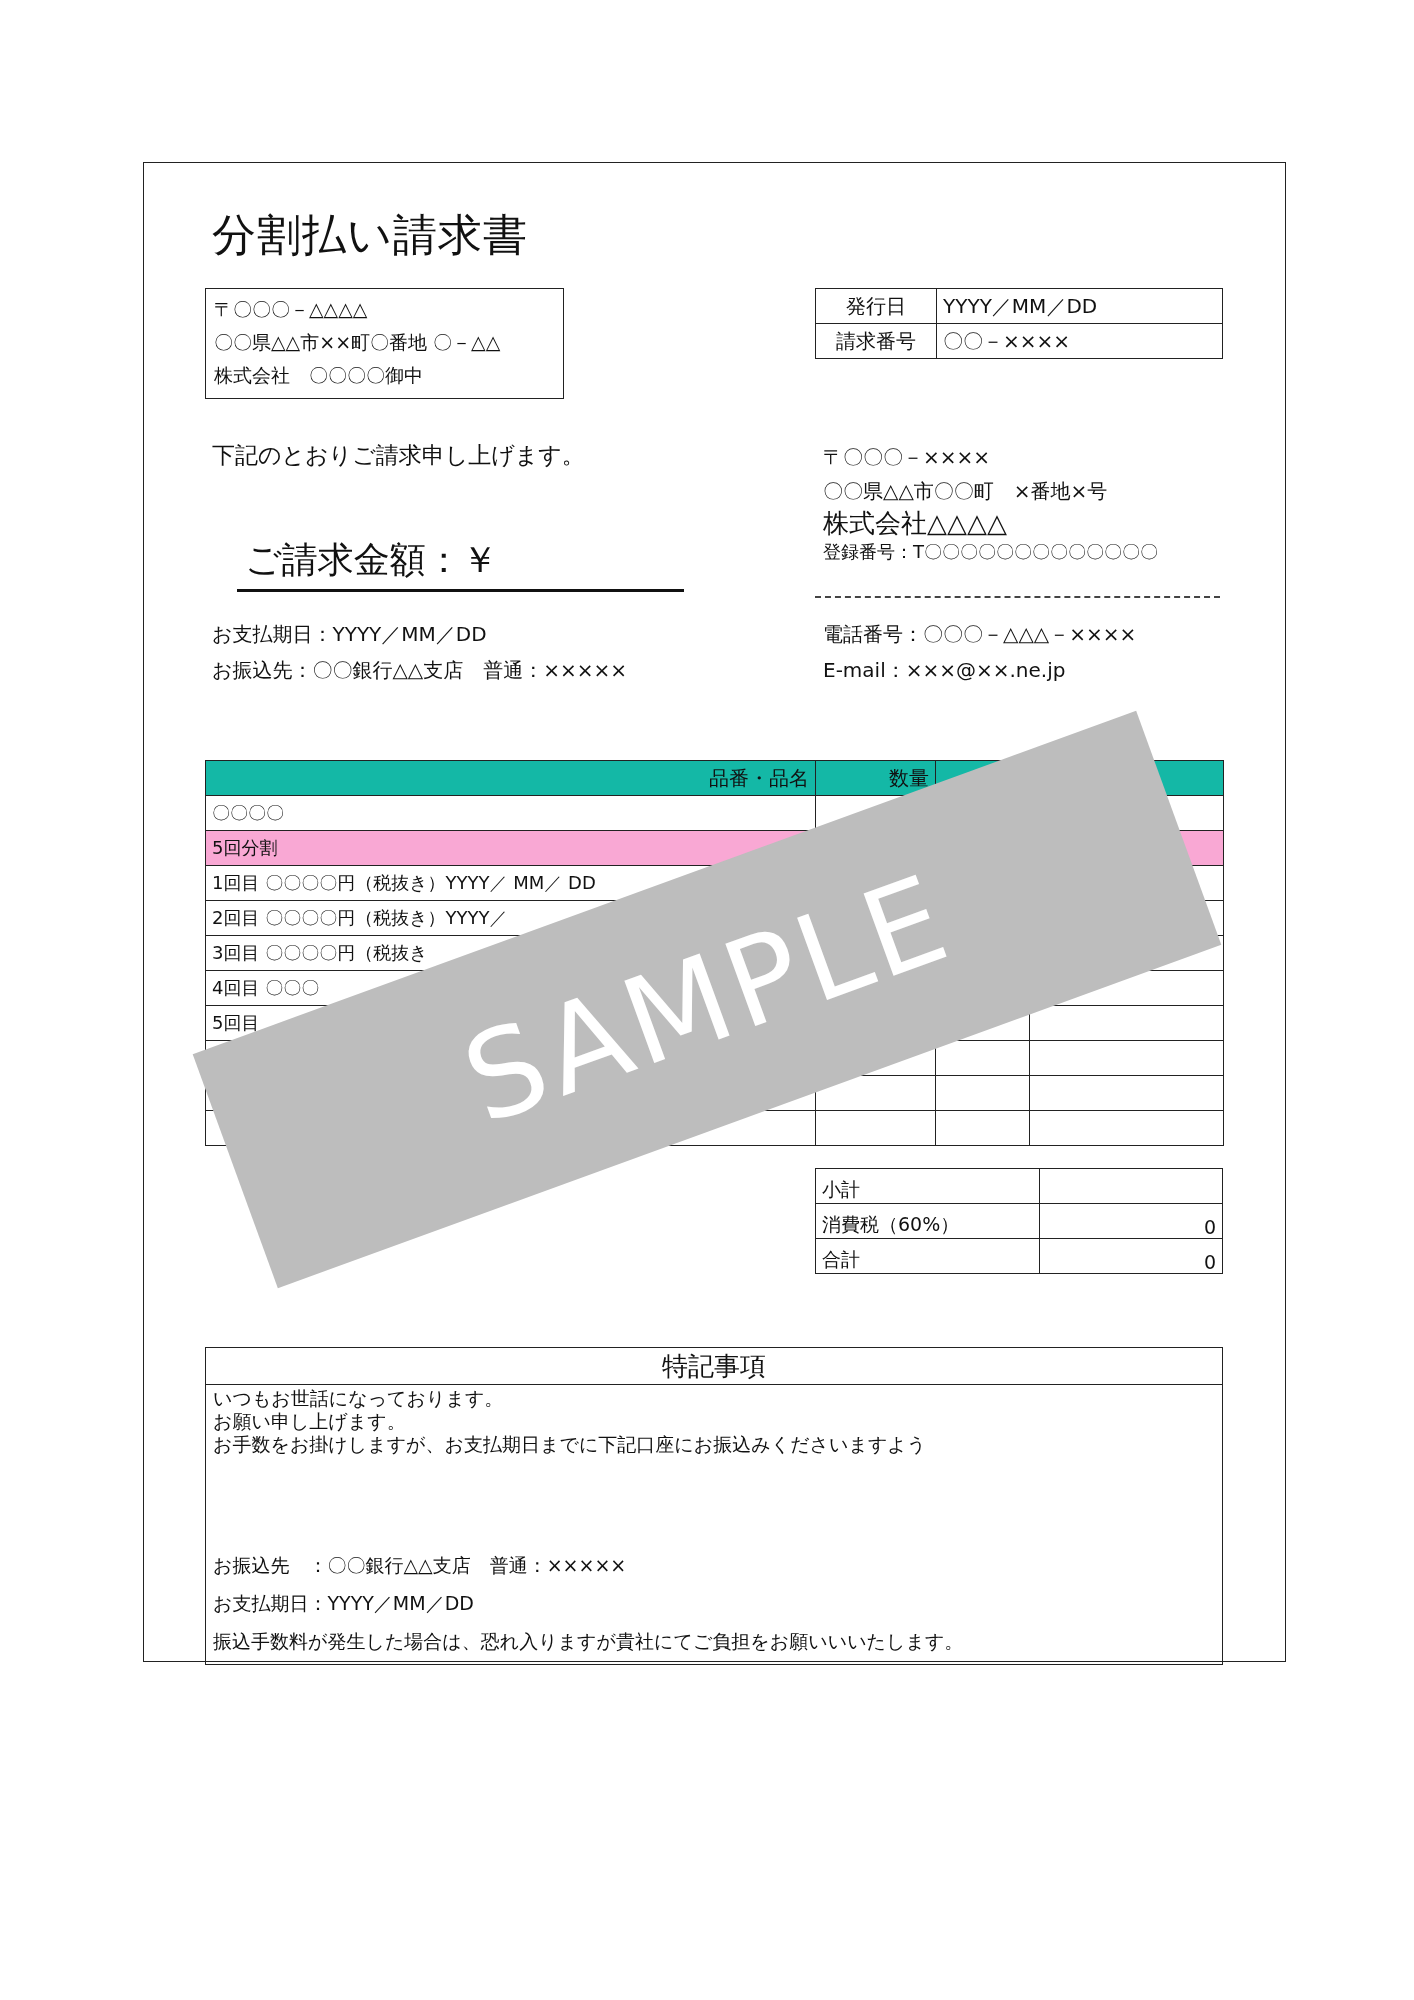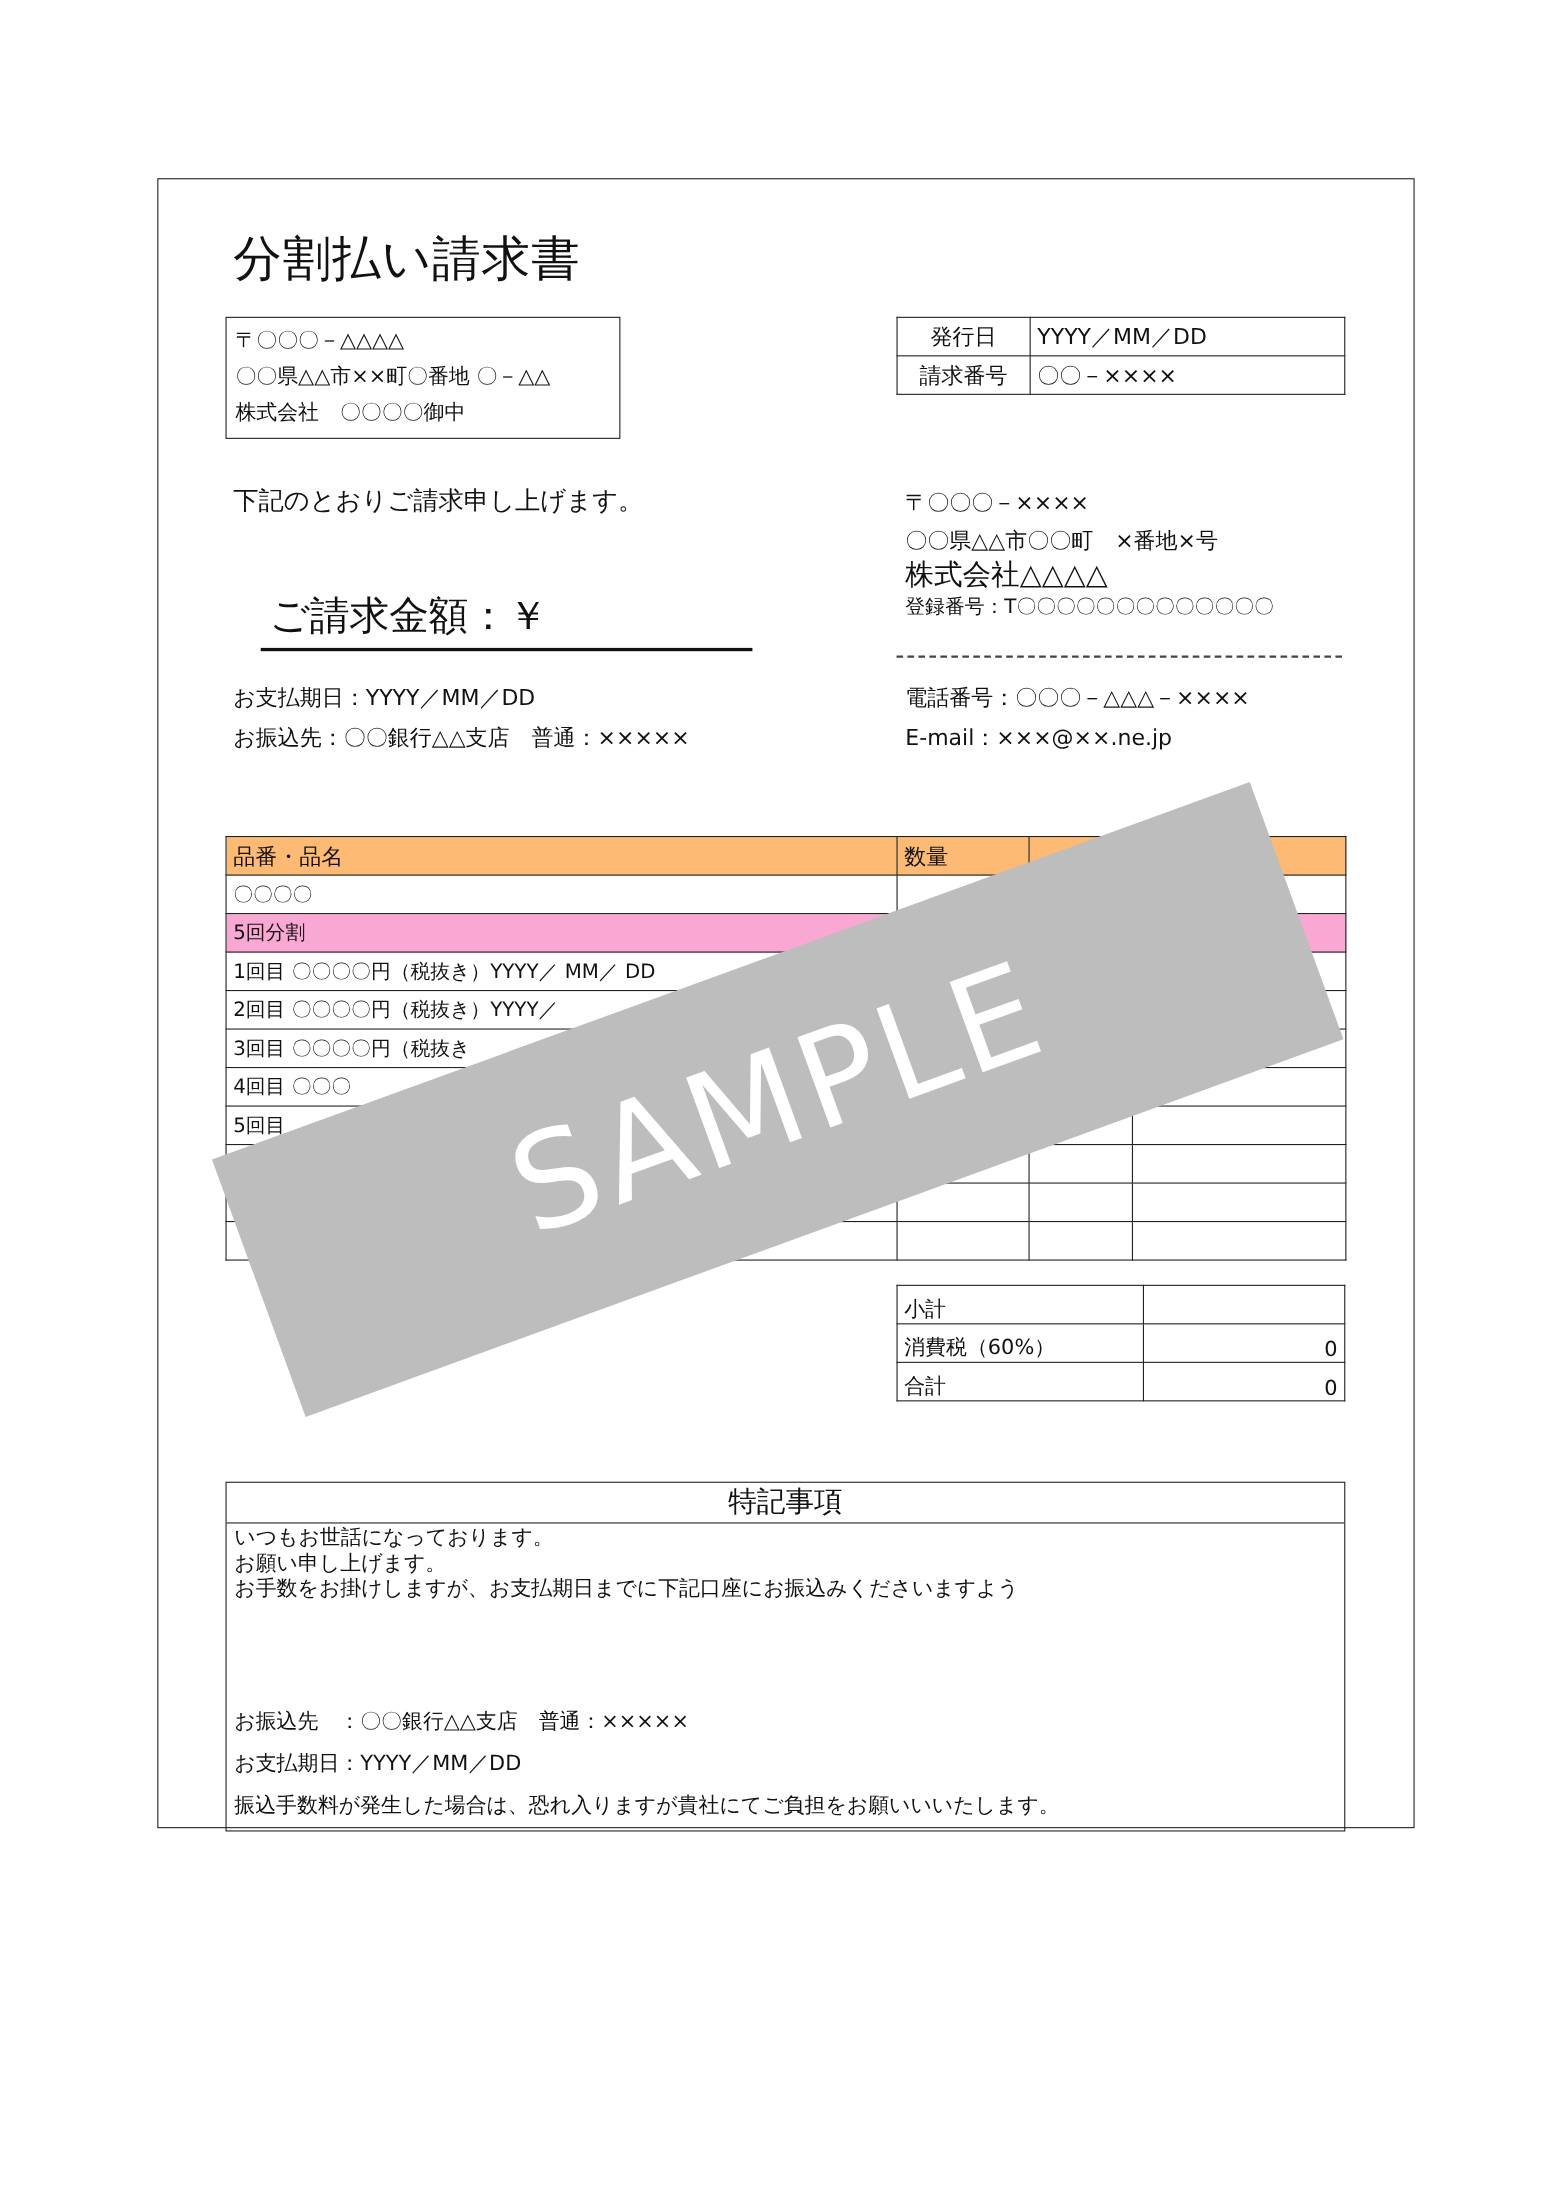--- a/index.html
+++ b/index.html
@@ -19,21 +19,21 @@
               border-bottom: 3.5px solid #111; padding-bottom: 4px; margin-left: 32px; }
     .payinfo { left: 212px; top: 616px; font-size: 20px; line-height: 36px; }
     .sender { left: 823px; top: 440px; font-size: 20px; line-height: 34px; }
     .sender .company { font-size: 26px; line-height: 30px; }
     .sender .reg { font-size: 18px; line-height: 28px; }
     .dashed { left: 815px; top: 596px; width: 405px; border-top: 2px dashed #444; }
     .contact { left: 823px; top: 616px; font-size: 20px; line-height: 36px; }
 
     .items { left: 205px; top: 760px; width: 1018px; border-collapse: collapse; font-size: 18px; table-layout: fixed; }
     .items td, .items th { border: 1.5px solid #222; height: 34px; padding: 0 6px; font-weight: normal; }
-    .items th { background: #fdba74; text-align: left; font-size: 20px; }
+    .items th { background: #14b8a6; text-align: right; font-size: 20px; }
     .items tr.sub td { background: #f9a8d4; }
     .items td.num { text-align: right; }
 
     .totals { left: 815px; top: 1168px; width: 408px; border-collapse: collapse; font-size: 19px; table-layout: fixed; }
     .totals td { border: 1.5px solid #222; height: 34px; padding: 0 6px; vertical-align: bottom; }
     .totals td.val { text-align: right; width: 170px; }
 
     .notes { left: 205px; top: 1312px; width: 1018px; height: 318px; border: 1.5px solid #222; box-sizing: border-box; margin-top: 35px; }
     .notes .nhead { height: 36px; border-bottom: 1.5px solid #222; text-align: center; font-size: 26px; line-height: 36px; }
     .notes .nbody { padding: 2px 7px; font-size: 19px; line-height: 23px; }

